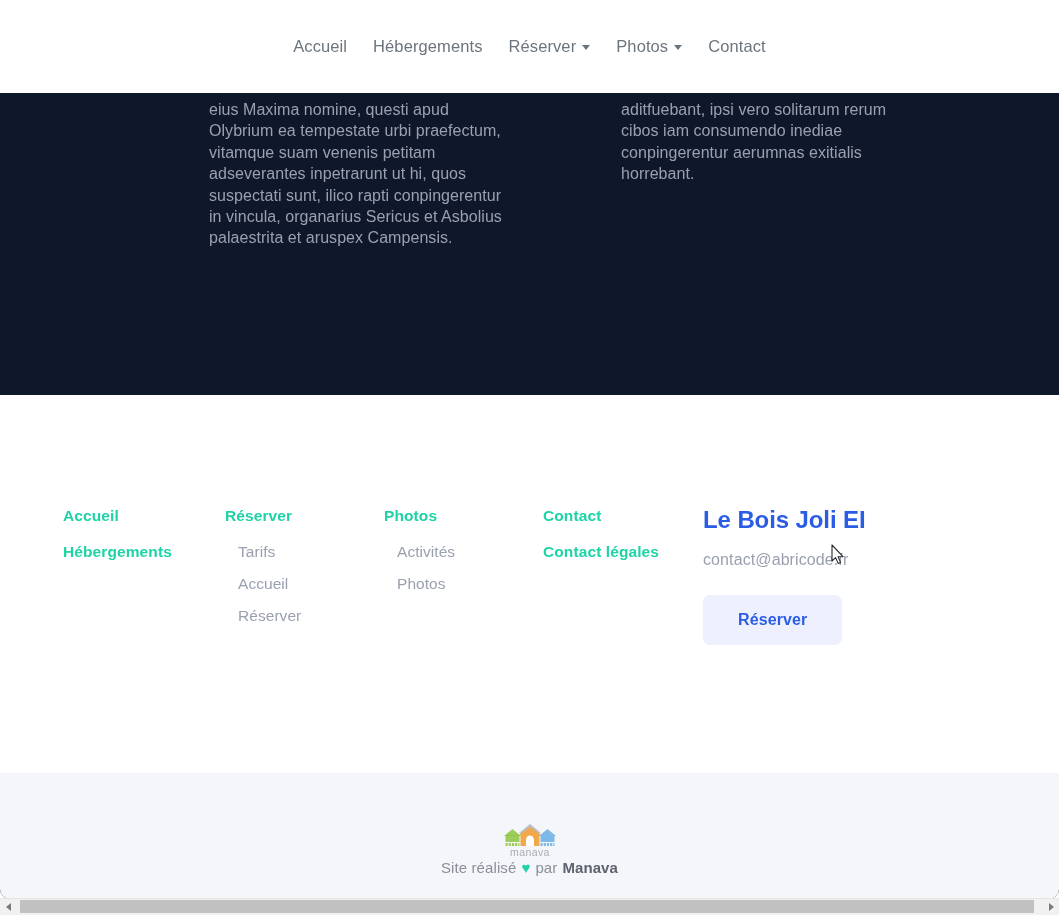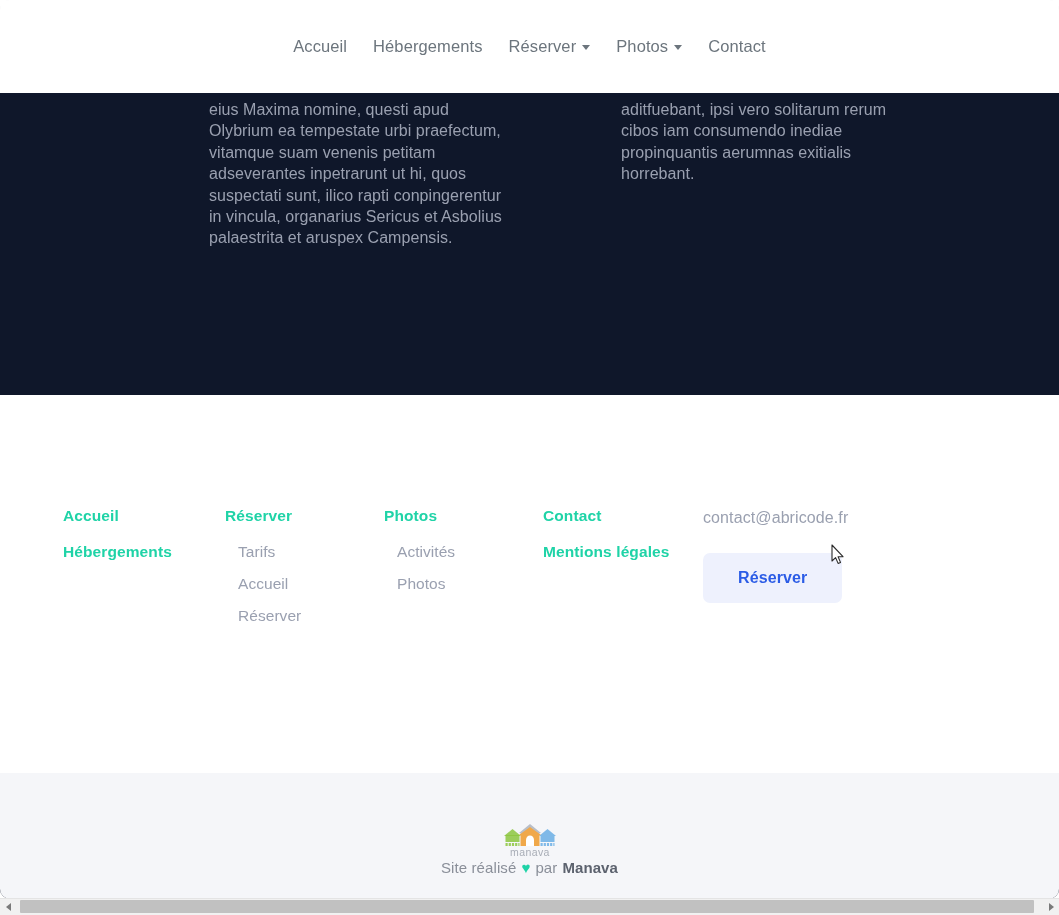--- a/index.html
+++ b/index.html
@@ -299,21 +299,21 @@
       <li class="nav-item">
         <span>Contact</span>
       </li>
     </ul>
   </nav>
 
   <div class="content">
 
     <div class="lorem-section">
       <p class="lorem-col left">eius Maxima nomine, questi apud Olybrium ea tempestate urbi praefectum, vitamque suam venenis petitam adseverantes inpetrarunt ut hi, quos suspectati sunt, ilico rapti conpingerentur in vincula, organarius Sericus et Asbolius palaestrita et aruspex Campensis.</p>
-      <p class="lorem-col right">aditfuebant, ipsi vero solitarum rerum cibos iam consumendo inediae propinquantis aerumnas exitialis horrebant.</p>
+      <p class="lorem-col right">aditfuebant, ipsi vero solitarum rerum cibos iam consumendo inediae conpingerentur aerumnas exitialis horrebant.</p>
     </div>
 
     <div class="divider"></div>
 
     <footer class="footer-main">
 
       <div class="fcol c1">
         <a class="fhead">Accueil</a>
         <a class="fhead">Hébergements</a>
       </div>
@@ -326,24 +326,25 @@
       </div>
 
       <div class="fcol c3">
         <a class="fhead">Photos</a>
         <a class="flink">Activités</a>
         <a class="flink">Photos</a>
       </div>
 
       <div class="fcol c4">
         <a class="fhead">Contact</a>
-        <a class="fhead">Mentions légales</a>
+        <a class="fhead">Contact légales</a>
       </div>
 
       <div class="brand-block">
+        <h2 class="brand-title">Le Bois Joli EI</h2>
         <a class="brand-line">contact@abricode.fr</a>
         <button class="reserve-btn">Réserver</button>
       </div>
     </footer>
 
     <div class="credit-bar">
       <svg class="manava-logo" viewBox="0 0 56 40">
 
         <path d="M17 14 L28 5 L39 14 Z" fill="#b9bec7"></path>
         <rect x="18.5" y="13" width="19" height="4" fill="#b9bec7"></rect>

